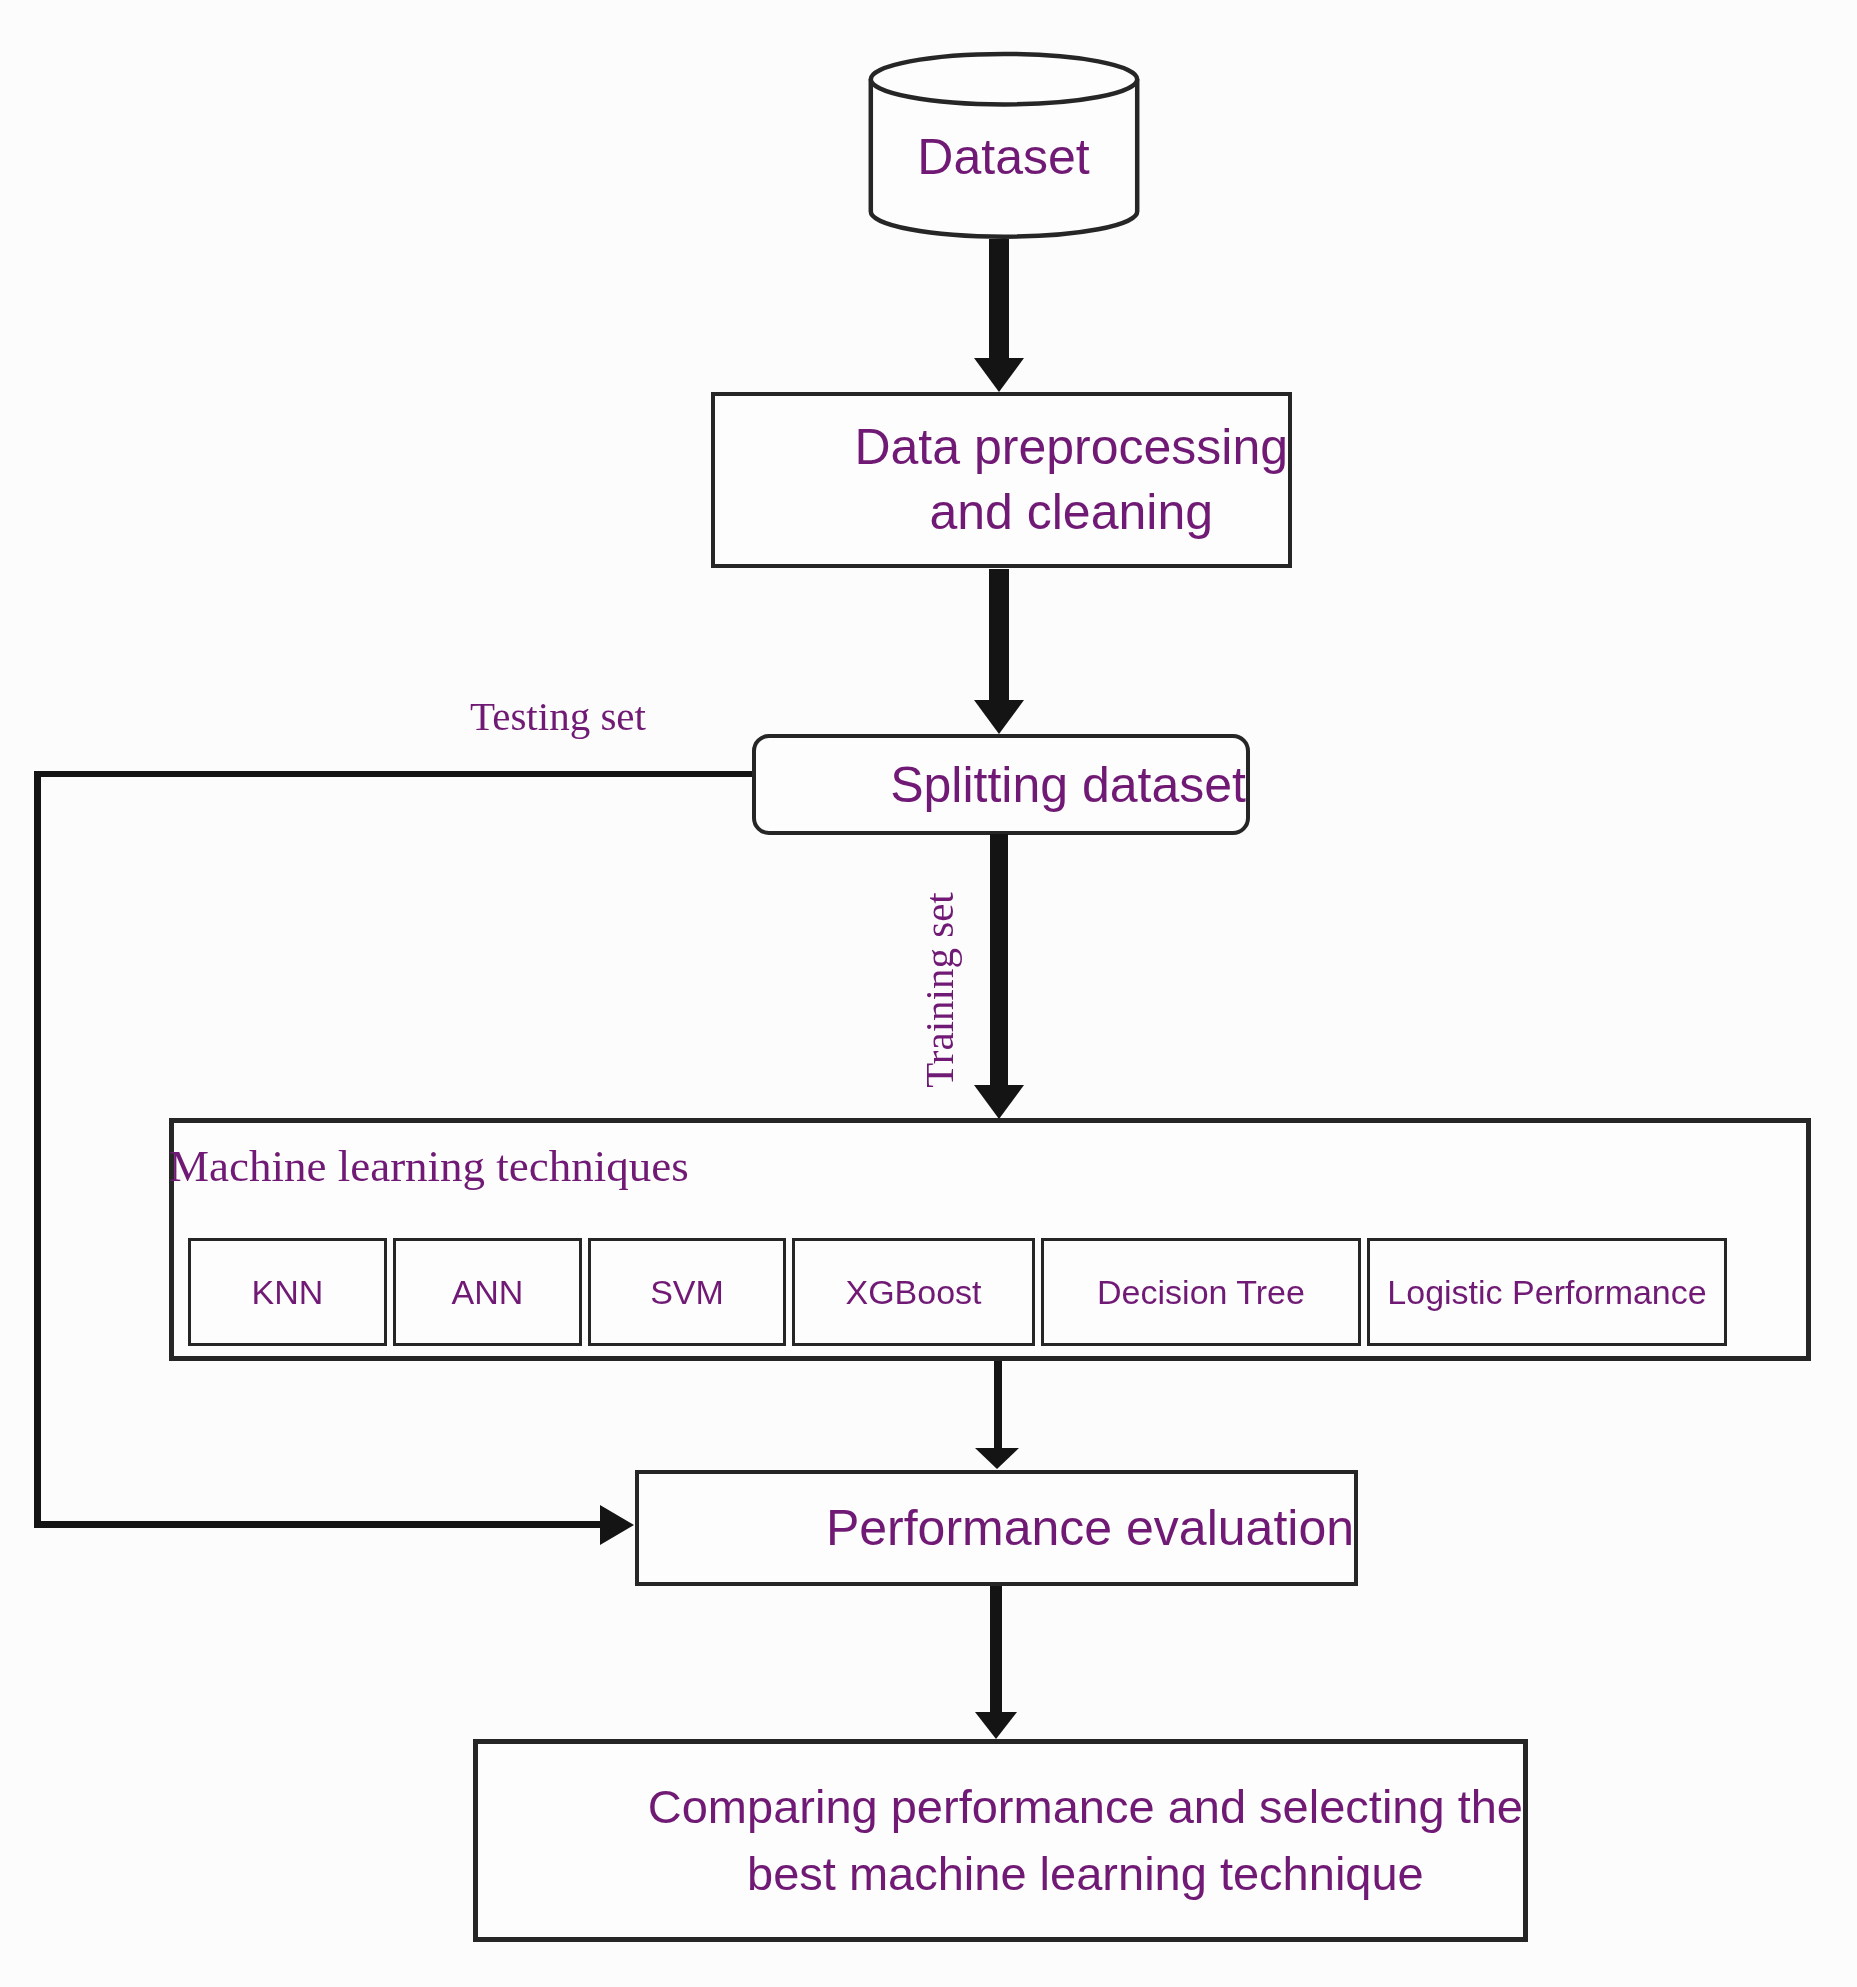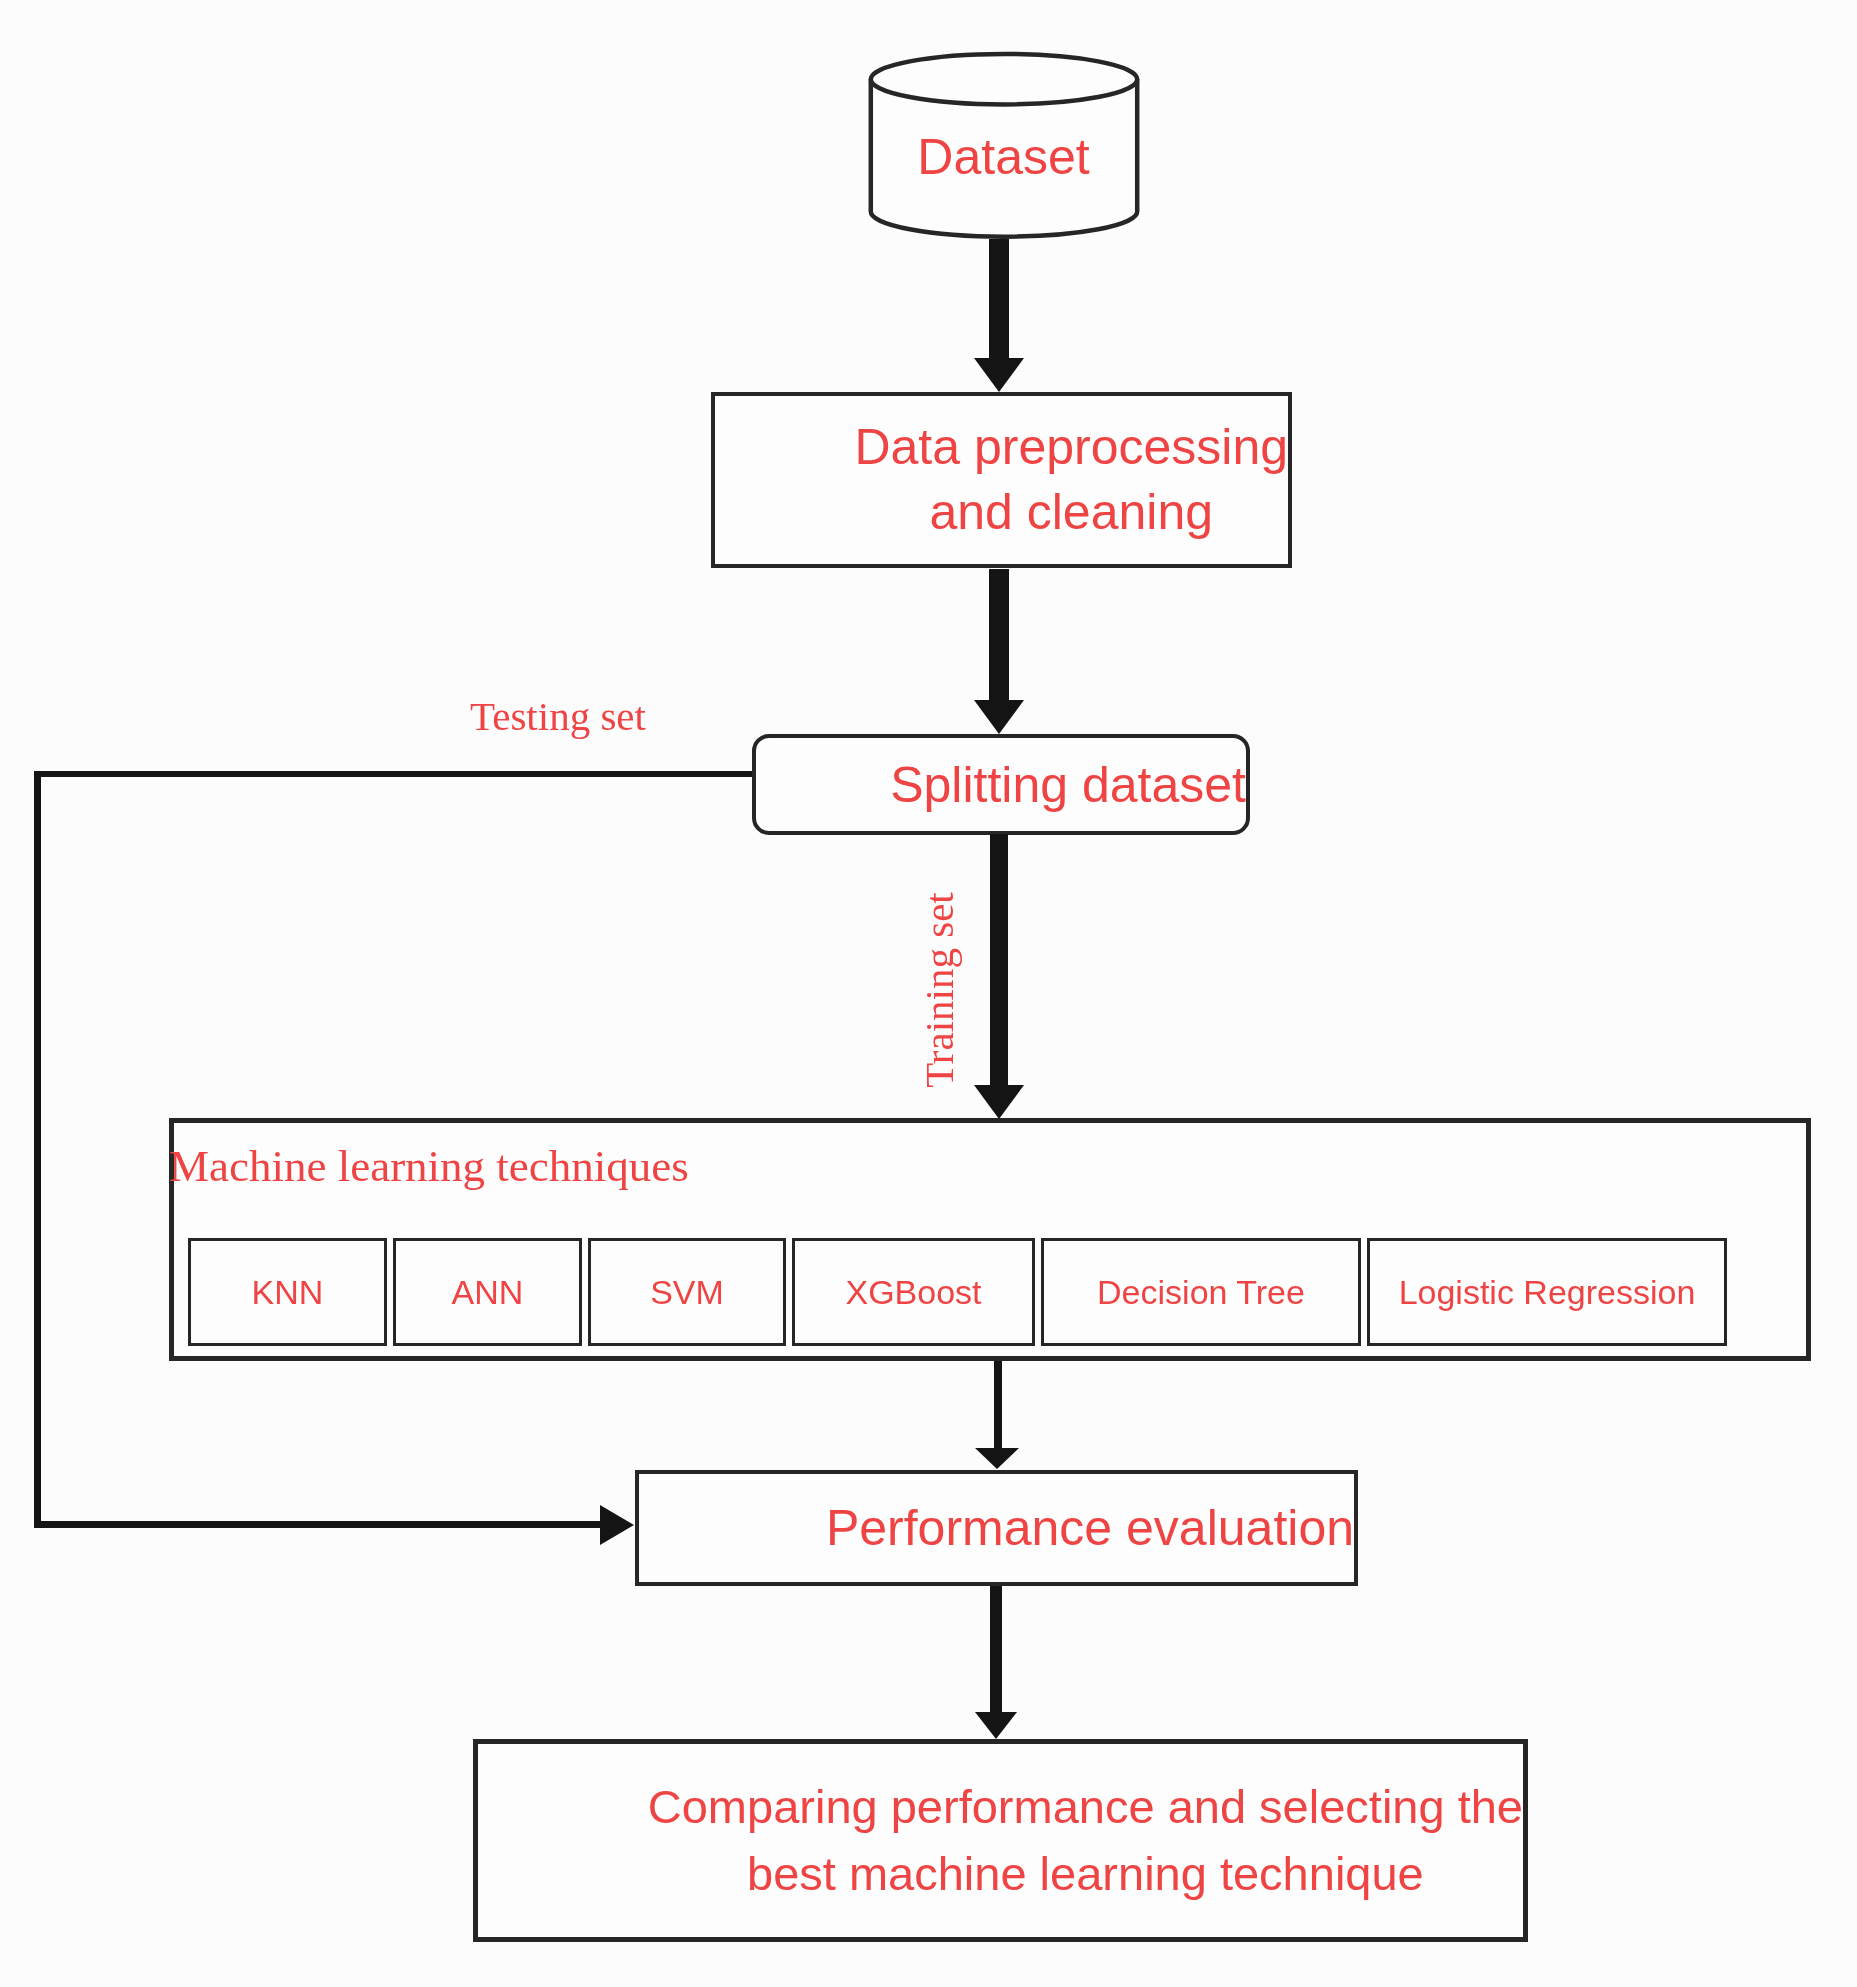--- a/index.html
+++ b/index.html
@@ -1,19 +1,19 @@
 <!DOCTYPE html>
 <html style="font-size:14.4px"><head>
 <meta charset="utf-8">
 <style>
   html,body { margin:0; padding:0; background:#ffffff; }
   .canvas {
     position:relative; width:1858px; height:1987px;
     background:#fcfcfc; overflow:hidden;
-    font-family:"Liberation Sans", sans-serif; color:#ef4444;
+    font-family:"Liberation Sans", sans-serif; color:#701a75;
   }
   .box {
     position:absolute; box-sizing:border-box;
     background:#fdfdfd; border:4.5px solid #262626;
     display:flex; align-items:center; justify-content:flex-end;
     text-align:center;
   }
   .label { white-space:pre-line; }
   .serif { font-family:"Liberation Serif", serif; }
 
@@ -113,21 +113,21 @@
     <div class="tech-box" style="width:198px;">
         <span>SVM</span>
       </div>
     <div class="tech-box" style="width:243px;">
         <span>XGBoost</span>
       </div>
     <div class="tech-box" style="width:320px;">
         <span>Decision Tree</span>
       </div>
     <div class="tech-box" style="width:360px;">
-        <span>Logistic Regression</span>
+        <span>Logistic Performance</span>
       </div>
   </div>
 
   <div class="line" style="left:994px; top:1361px; width:8px; height:89px;"></div>
   <div class="head-down" style="left:975px; top:1448px; border-left-width:22.5px; border-right-width:22.5px; border-top-width:21.6px;"></div>
 
   <div class="box evaluation">
     <span class="label">Performance evaluation</span>
   </div>
 

